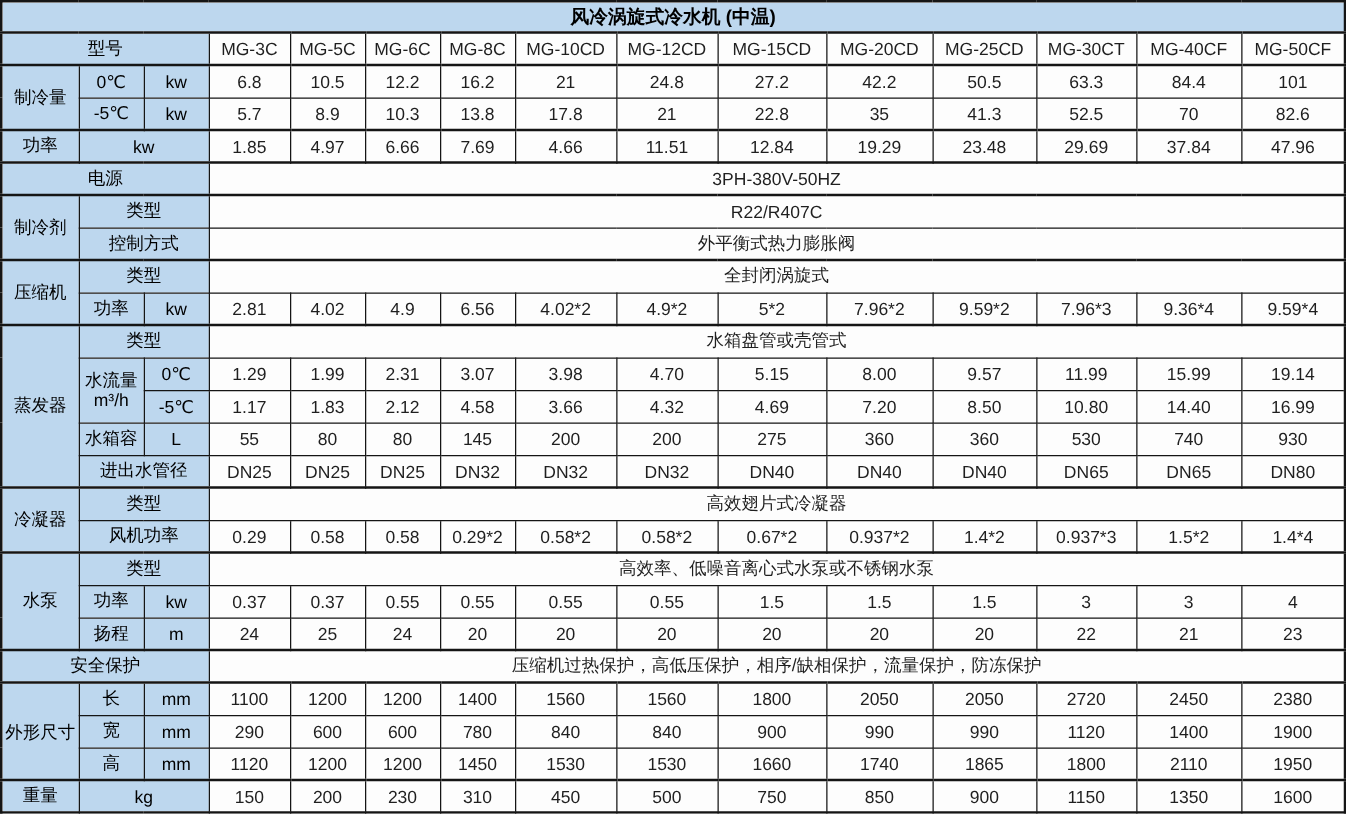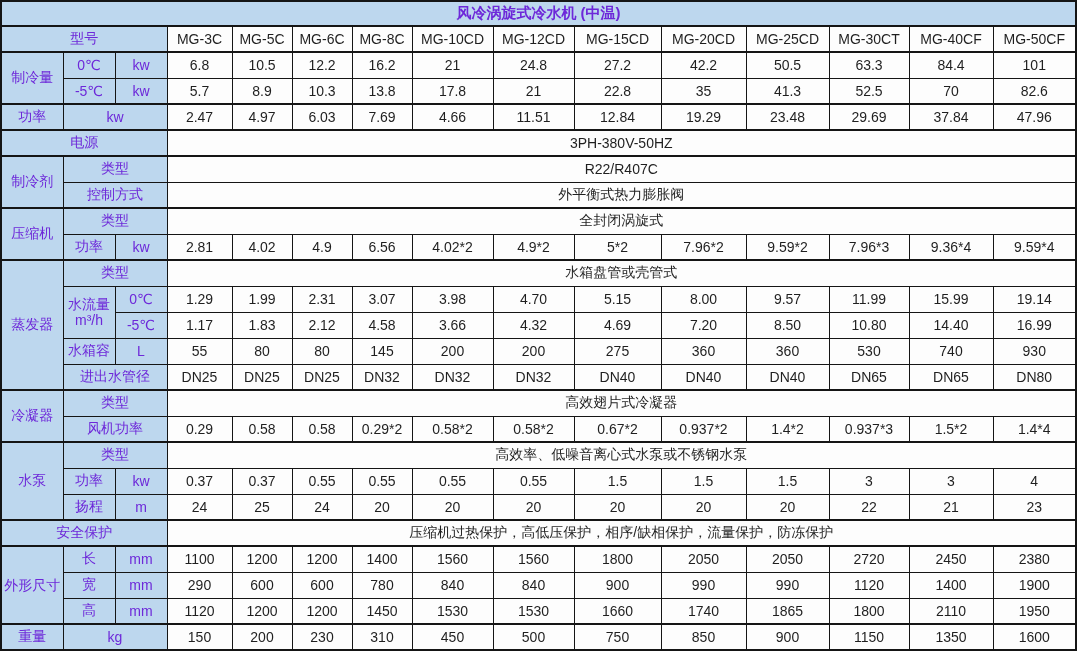--- a/index.html
+++ b/index.html
@@ -22,21 +22,21 @@
     vertical-align: middle;
     font-size: 14px;
     color: #1f1f1f;
     padding: 0 2px;
     overflow: hidden;
     white-space: nowrap;
     background: #fdfdfd;
   }
   table.sheet td.lab {
     background: #bdd7ee;
-    color: #6d28d9;
+    color: #000000;
   }
   table.sheet td.title {
     font-weight: 700;
     font-size: 15px;
   }
   table.sheet td.wrap {
     white-space: normal;
     line-height: 1.15;
   }
   table.sheet tr.gt td { border-top: 2px solid #151515; }
@@ -115,23 +115,23 @@
         <td>35</td>
         <td>41.3</td>
         <td>52.5</td>
         <td>70</td>
         <td>82.6</td>
       </tr>
 
     <tr class="gt">
       <td class="lab">功率</td>
       <td colspan="2" class="lab">kw</td>
-    <td>2.47</td>
+    <td>1.85</td>
         <td>4.97</td>
-        <td>6.03</td>
+        <td>6.66</td>
         <td>7.69</td>
         <td>4.66</td>
         <td>11.51</td>
         <td>12.84</td>
         <td>19.29</td>
         <td>23.48</td>
         <td>29.69</td>
         <td>37.84</td>
         <td>47.96</td>
       </tr>

